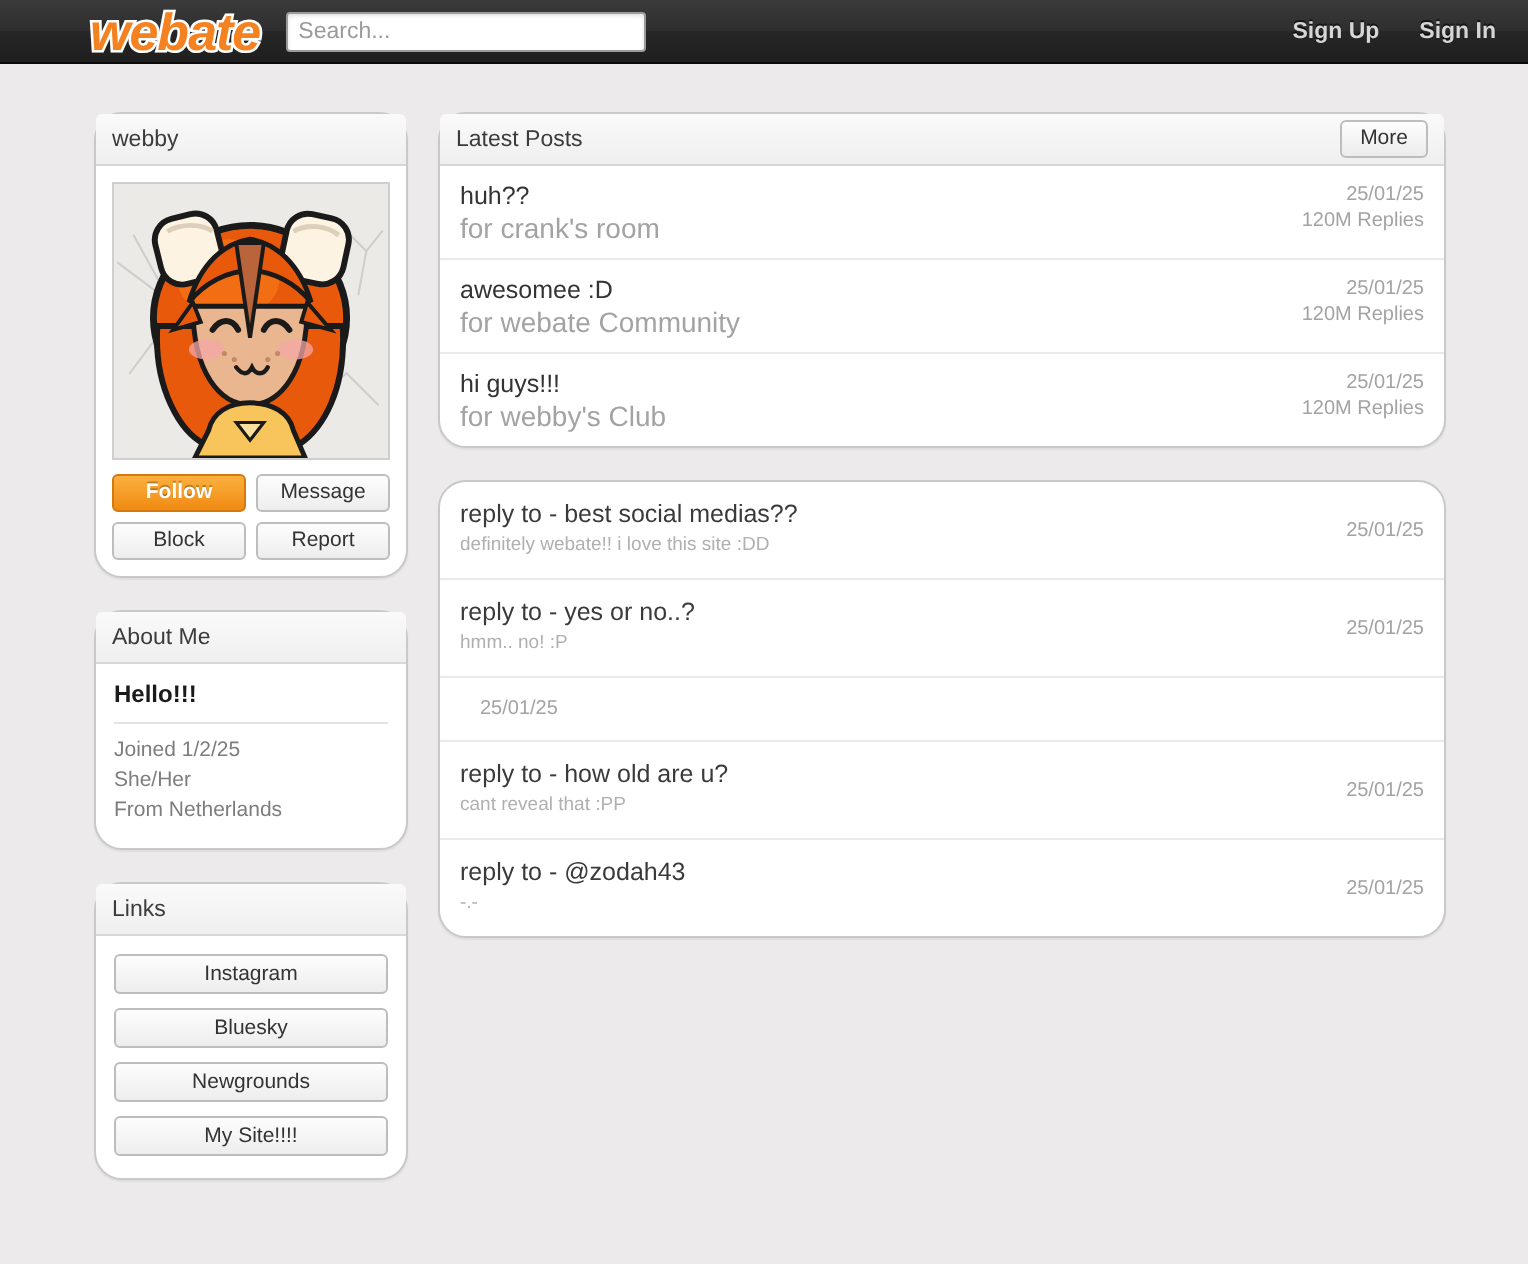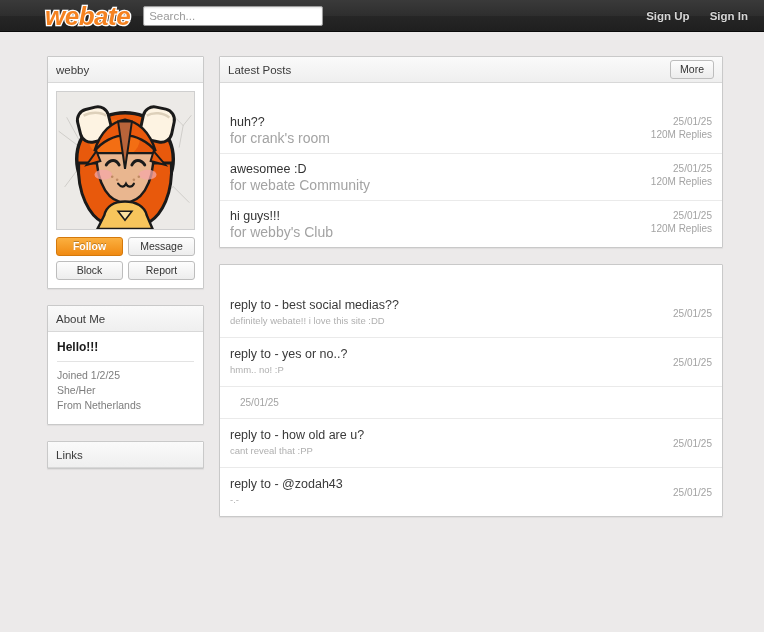--- a/index.html
+++ b/index.html
@@ -75,21 +75,21 @@
     display: flex;
     align-items: flex-start;
     padding-left: 47px;
     gap: 15px;
   }
 
   
   .panel {
     background: #ffffff;
     border: 1px solid #c9c9c9;
-    border-radius: 1px;
+    border-radius: 14px;
     box-shadow: 0 1px 1px rgba(0,0,0,.06);
   }
   .panel-head {
     height: 26px;
     display: flex;
     align-items: center;
     justify-content: space-between;
     padding: 0 8px;
     background: linear-gradient(to bottom, #fafafa 0%, #efefef 100%);
     border-bottom: 1px solid #d8d8d8;
@@ -185,21 +185,21 @@
     line-height: 13px;
   }
 
   .row {
     display: flex;
     justify-content: space-between;
     align-items: flex-start;
     padding: 8px 10px 8px 10px;
     border-top: 1px solid #eaeaea;
   }
-  .row:first-child { border-top: none; margin-top: 24px; }
+  .row:first-child { border-top: none; }
   .row-left { min-width: 0; }
   .row-title {
     font-size: 12.5px;
     color: #333333;
     line-height: 15px;
     white-space: nowrap;
   }
   .row-sub {
     font-size: 14px;
     color: #a3a3a3;
@@ -316,20 +316,26 @@
           <div class="about-line">Joined 1/2/25</div>
           <div class="about-line">She/Her</div>
           <div class="about-line">From Netherlands</div>
         </div>
       </div>
 
       <div class="panel">
         <div class="panel-head">
           <span>Links</span>
         </div>
+        <div id="links-body">
+          <div class="link-btn">Instagram</div>
+          <div class="link-btn">Bluesky</div>
+          <div class="link-btn">Newgrounds</div>
+          <div class="link-btn">My Site!!!!</div>
+        </div>
       </div>
     </div>
 
     <div id="main">
 
       <div class="panel">
         <div class="panel-head">
           <span>Latest Posts</span>
           <span class="more-btn">More</span>
         </div>

